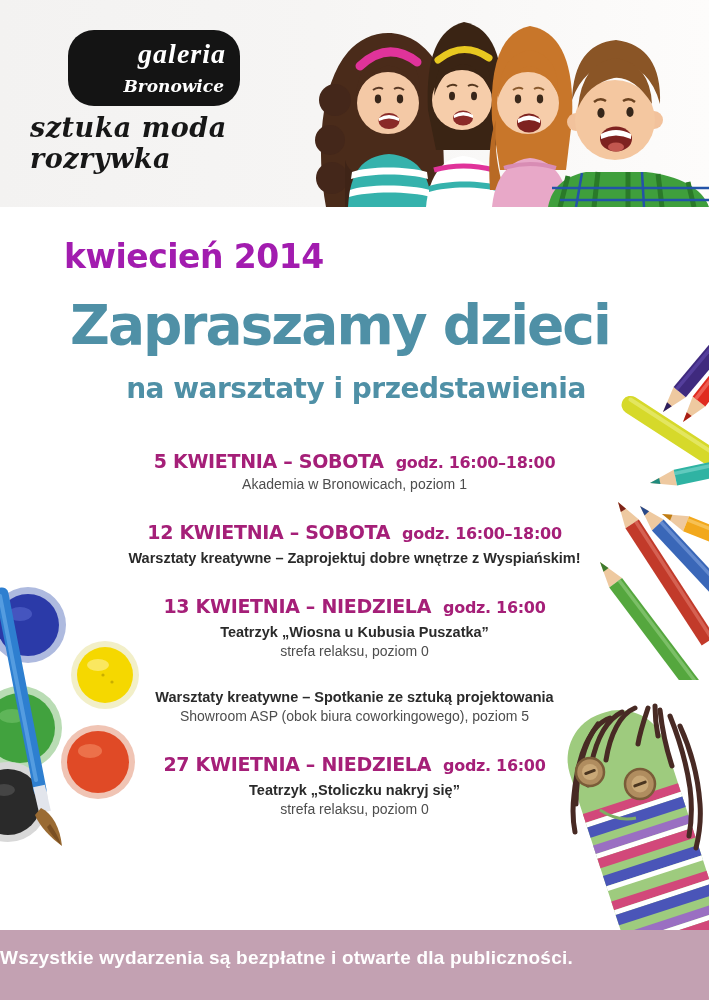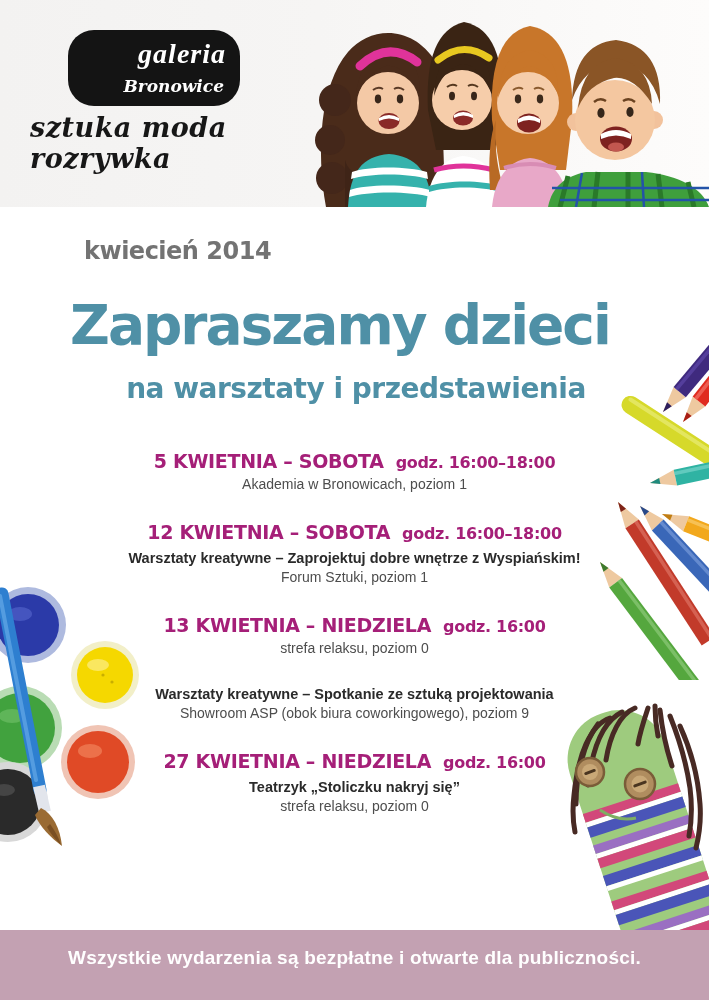--- a/index.html
+++ b/index.html
@@ -43,24 +43,24 @@
     left: 30px; top: 112px; width: 260px;
     font-family: "DejaVu Serif", serif;
     font-style: italic; font-weight: bold;
     font-size: 27px; color: #171717;
     letter-spacing: 0.5px;
   }
   .kids-svg { left: 290px; top: 0; }
 
   
   .month {
-    left: 84px; top: 237px; width: 568px;
-    font-family: "DejaVu Sans", sans-serif;
-    font-weight: bold; font-size: 24px; letter-spacing: -0.5px;
-    color: #737373;
+    left: 64px; top: 237px; width: 568px;
+    font-family: "DejaVu Sans", sans-serif;
+    font-weight: bold; font-size: 33px; letter-spacing: -0.5px;
+    color: #a21caf;
   }
   .title {
     left: 70px; top: 293px; width: 575px;
     font-family: "DejaVu Sans", sans-serif;
     font-weight: bold; font-size: 55px; letter-spacing: -2px;
     color: #4f90a6;
   }
   .subtitle {
     left: 72px; top: 372px; width: 568px;
     text-align: center;
@@ -89,21 +89,21 @@
     color: #2a2a2a; line-height: 20px;
   }
   .event-location {
     font-size: 14px; color: #4d4d4d; line-height: 19px;
   }
 
   
   .footer-bar {
     left: 0; top: 930px; width: 709px; height: 70px;
     background: #c3a1b2;
-    display: flex; align-items: center; justify-content: center;
+    display: flex; align-items: center; 
     z-index: 5;
   }
   .footer-text {
     color: #ffffff; font-weight: bold; font-size: 19px;
     letter-spacing: 0.2px;
     padding-bottom: 14px;
   }
 
   
   .pencils-svg { right: 0; top: 330px; z-index: 1; }
@@ -218,33 +218,33 @@
         <span class="event-date">5 KWIETNIA – SOBOTA</span><span class="event-time">godz. 16:00–18:00</span>
       </div>
       <div class="event-location">Akademia w Bronowicach, poziom 1</div>
     </div>
 
     <div class="event">
       <div class="event-head">
         <span class="event-date">12 KWIETNIA – SOBOTA</span><span class="event-time">godz. 16:00–18:00</span>
       </div>
       <div class="event-title">Warsztaty kreatywne – Zaprojektuj dobre wnętrze z Wyspiańskim!</div>
-      <div class="event-location">Forum Sztuki, poziom 1</div>
     </div>
 
     <div class="event">
       <div class="event-head">
         <span class="event-date">13 KWIETNIA – NIEDZIELA</span><span class="event-time">godz. 16:00</span>
       </div>
+      <div class="event-title">Teatrzyk „Wiosna u Kubusia Puszatka”</div>
       <div class="event-location">strefa relaksu, poziom 0</div>
     </div>
 
     <div class="event">
       <div class="event-title">Warsztaty kreatywne – Spotkanie ze sztuką projektowania</div>
-      <div class="event-location">Showroom ASP (obok biura coworkingowego), poziom 9</div>
+      <div class="event-location">Showroom ASP (obok biura coworkingowego), poziom 5</div>
     </div>
 
     <div class="event">
       <div class="event-head">
         <span class="event-date">27 KWIETNIA – NIEDZIELA</span><span class="event-time">godz. 16:00</span>
       </div>
       <div class="event-title">Teatrzyk „Stoliczku nakryj się”</div>
       <div class="event-location">strefa relaksu, poziom 0</div>
     </div>
   </div>

